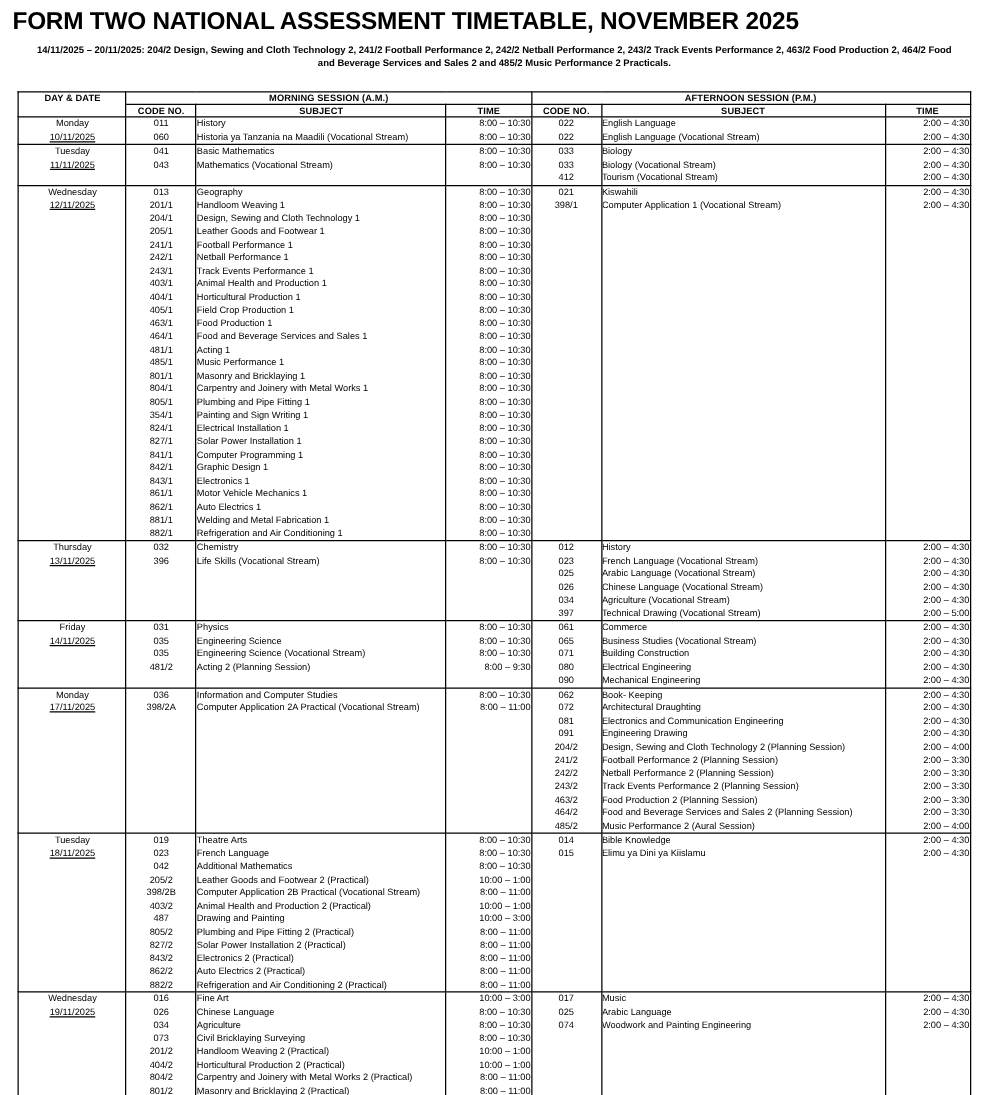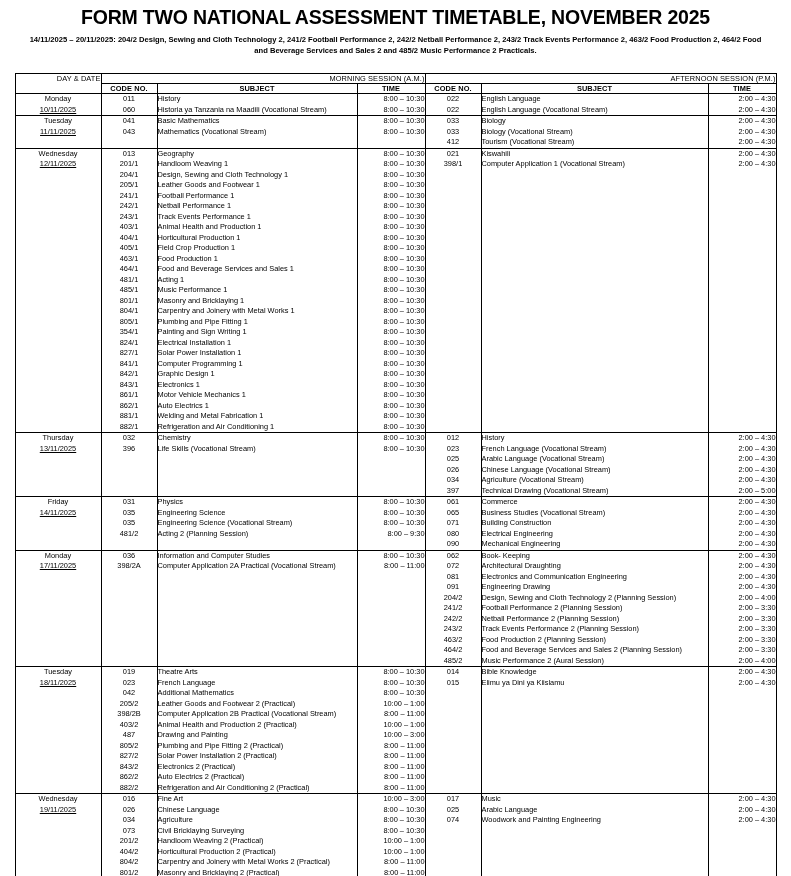--- a/index.html
+++ b/index.html
@@ -10,21 +10,21 @@
     color: #000000;
   }
   .page {
     width: 791px;
     min-height: 876px;
     position: relative;
     padding: 0;
     background: #fff;
   }
   .doc-title {
-    text-align: center;
+    text-align: left;
     font-size: 19.5px;
     font-weight: bold;
     letter-spacing: -0.2px;
     margin: 6px 0 0 0;
     padding: 0 10px;
     line-height: 1.15;
   }
   .doc-subtitle {
     text-align: center;
     font-size: 7.6px;
@@ -50,22 +50,22 @@
   
   col.c-day   { width: 86px; }
   col.c-mcode { width: 56px; }
   col.c-msub  { width: 200px; }
   col.c-mtime { width: 68px; }
   col.c-acode { width: 56px; }
   col.c-asub  { width: 227px; }
   col.c-atime { width: 68px; }
 
   .hdr-top th {
-    text-align: right;
-    font-weight: normal;
+    text-align: center;
+    font-weight: bold;
     font-size: 8.2px;
     padding: 5px 2px;
     vertical-align: middle;
     letter-spacing: 0.1px;
   }
   .hdr-sub th {
     text-align: center;
     font-weight: bold;
     font-size: 8.2px;
     padding: 4px 2px 5px 2px;

